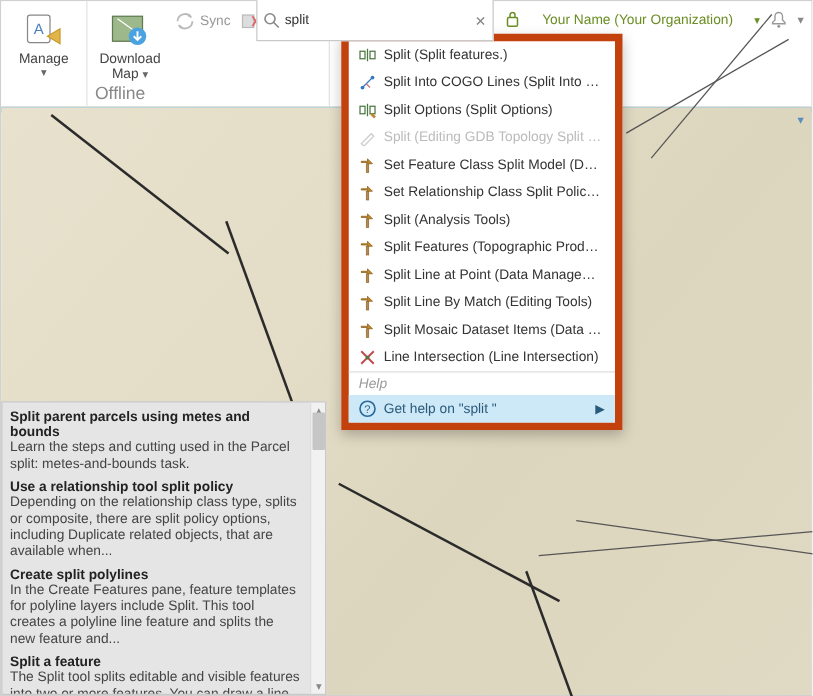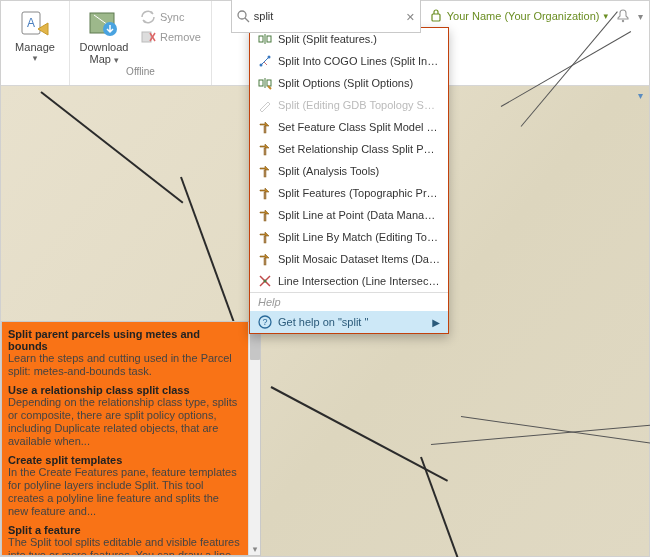--- a/index.html
+++ b/index.html
@@ -6,58 +6,58 @@
 html, body { width: 650px; height: 557px; overflow: hidden; background: #fff; }
 
 .app { width: 650px; height: 557px; position: relative; background: #fff; border: 1px solid #d0d0d0; }
 
 
 .ribbon { height: 85px; background: #fff; border-bottom: 1px solid #d6d6d6; display: flex; align-items: flex-start; position: relative; }
 .ribbon-group { display: flex; flex-direction: column; height: 100%; padding: 0 6px; border-right: 1px solid #e4e4e4; }
 .ribbon-buttons { display: flex; padding-top:4px; height: 65px; gap: 4px; align-items: flex-start; }
 .ribbon-btn-big { display: flex; flex-direction: column; align-items: center; width: 56px; padding: 2px 0; cursor: pointer; font-size: 11px; color: #444; }
 .ribbon-btn-big .ico { width: 32px; height: 32px; margin-bottom: 2px; }
-.small-stack { display:flex; flex-direction:column; justify-content:flex-end; padding-top:2px;}
+.small-stack { display:flex; justify-content:flex-end; padding-top:2px;}
 .ribbon-btn-small { display: flex; align-items: center; gap: 4px; padding: 2px 4px; font-size: 11px; color: #999; }
 .ribbon-btn-small .ico { width:16px;height:16px;}
-.group-label { text-align: center; font-size: 10px; color: #888; padding-bottom: 3px; }
+.group-label { font-size: 14px; color: #888; padding-bottom: 3px; }
 
 
 .topright { position: absolute; right: 6px; top: 0; height: 30px; display: flex; align-items: center; gap: 8px; z-index: 20; }
 .search-box { display: flex; align-items: center; border: 1px solid #c9c9c9; background: #fff; height: 22px; width: 190px; padding: 16px 4px; font-size: 11px; color: #555; }
 .search-box input { flex: 1; border: none; outline: none; font-size: 11px; color:#333;}
 .search-box .sicon { width:14px;height:14px; color:#888; margin-right:4px;}
 .search-box .clear { width:10px;height:10px; color:#888; cursor:pointer;}
-.user-area { display:flex; align-items:center; gap:4px; color:#6b8e23; font-size:11px;}
+.user-area { display:flex; align-items:center; gap:17px; color:#6b8e23; font-size:11px;}
 .user-area .uicon{ width:14px;height:14px;}
 .bell { color:#888; cursor:pointer; }
 .menu-down{ color:#888; font-size:10px; cursor:pointer;}
 
 
 .map-area { position: absolute; left:0; top:85px; right:0; bottom:0; }
 .map-bg { position:absolute; inset:0; background: linear-gradient(130deg, #e8e1cd 0%, #e3dcc6 40%, #ddd6be 60%, #e0d9c3 100%); }
 .map-bg::before, .map-bg::after { content:""; position:absolute; }
 .blue-bar { position:absolute; left:0; top:85px; height:4px; width:100%; background:#3aa7e0; }
 
 .road { position:absolute; border-top:2px solid #2b2b2b; transform-origin:left center; }
 .road.thin{ border-top:1px solid #555;}
 
 
-.dropdown { position:absolute; left:248px; top:26px; width:200px; background:#fff; border:1px solid #c2410c; box-shadow:0 4px 10px rgba(0,0,0,.25); z-index:15; font-size:11px; }
+.dropdown { position:absolute; left:272px; top:26px; width:225px; background:#fff; border:6px solid #c2410c; box-shadow:0 4px 10px rgba(0,0,0,.25); z-index:15; font-size:11px; }
 .dd-item { display:flex; align-items:center; gap:6px; padding:4px 8px; height:22px; color:#333; cursor:pointer; white-space:nowrap; overflow:hidden; text-overflow:ellipsis;}
 .dd-item .ico{ width:14px;height:14px; flex-shrink:0;}
 .dd-item.disabled{ color:#bbb; cursor:default;}
 .dd-sep { border-top:1px solid #ddd; margin: 0; }
 .dd-help-label{ padding:3px 8px; color:#999; font-size:11px;font-style:italic;}
 .dd-help-row{ display:flex; align-items:center; padding:4px 8px; background:#cde8f7; cursor:pointer; justify-content:space-between;}
 .dd-help-row .lft{ display:flex; align-items:center; gap:6px; color:#2a5a7a;}
 .dd-help-row .caret{ color:#2a5a7a; font-size:10px;}
 
 
-.help-panel { position:absolute; left:0; bottom:0; width:260px; height:235px; background:#f97316; border:1px solid #c9c9c9; overflow:hidden; z-index:10;}
+.help-panel { position:absolute; left:0; bottom:0; width:260px; height:235px; background:#e5e5e5; border:1px solid #c9c9c9; overflow:hidden; z-index:10;}
 .help-scroll { position:absolute; inset:0; right:12px; padding:6px 6px 6px 6px; overflow:hidden;}
 .help-item { margin-bottom:6px; }
 .help-item h4{ font-size:11px; font-weight:bold; color:#222; }
 .help-item p{ font-size:11px; color:#444; line-height:13px;}
 .scrollbar { position:absolute; right:0; top:0; bottom:0; width:12px; background:#f1f1f1; border-left:1px solid #ddd;}
 .scroll-thumb{ position:absolute; left:1px; top:8px; width:10px; height:30px; background:#c6c6c6; border-radius:1px;}
 .scroll-arrow{ position:absolute; left:0; width:12px; height:12px; color:#888; font-size:9px; text-align:center; line-height:12px; cursor:pointer;}
 .scroll-arrow.top{ top:0;} .scroll-arrow.bot{ bottom:0;}
 
 .ellips{ white-space:nowrap; overflow:hidden; text-overflow:ellipsis; display:block;}
@@ -291,25 +291,25 @@
     </div>
   </div>
 
   <div class="help-panel">
     <div class="help-scroll" id="help-list">
         <div class="help-item">
           <h4>Split parent parcels using metes and bounds</h4>
           <p>Learn the steps and cutting used in the Parcel split: metes-and-bounds task.</p>
         </div>
         <div class="help-item">
-          <h4>Use a relationship class split class</h4>
+          <h4>Use a relationship tool split policy</h4>
           <p>Depending on the relationship class type, splits or composite, there are split policy options, including Duplicate related objects, that are available when...</p>
         </div>
         <div class="help-item">
-          <h4>Create split templates</h4>
+          <h4>Create split polylines</h4>
           <p>In the Create Features pane, feature templates for polyline  layers include  Split. This tool creates a polyline line feature and splits the new feature and...</p>
         </div>
         <div class="help-item">
           <h4>Split a feature</h4>
           <p>The Split tool splits editable and visible features into two or more features. You can draw a line to create the split or select input cutting features and split only...</p>
         </div>
       </div>
     <div class="scrollbar">
       <div class="scroll-arrow top">▴</div>
       <div class="scroll-thumb"></div>

